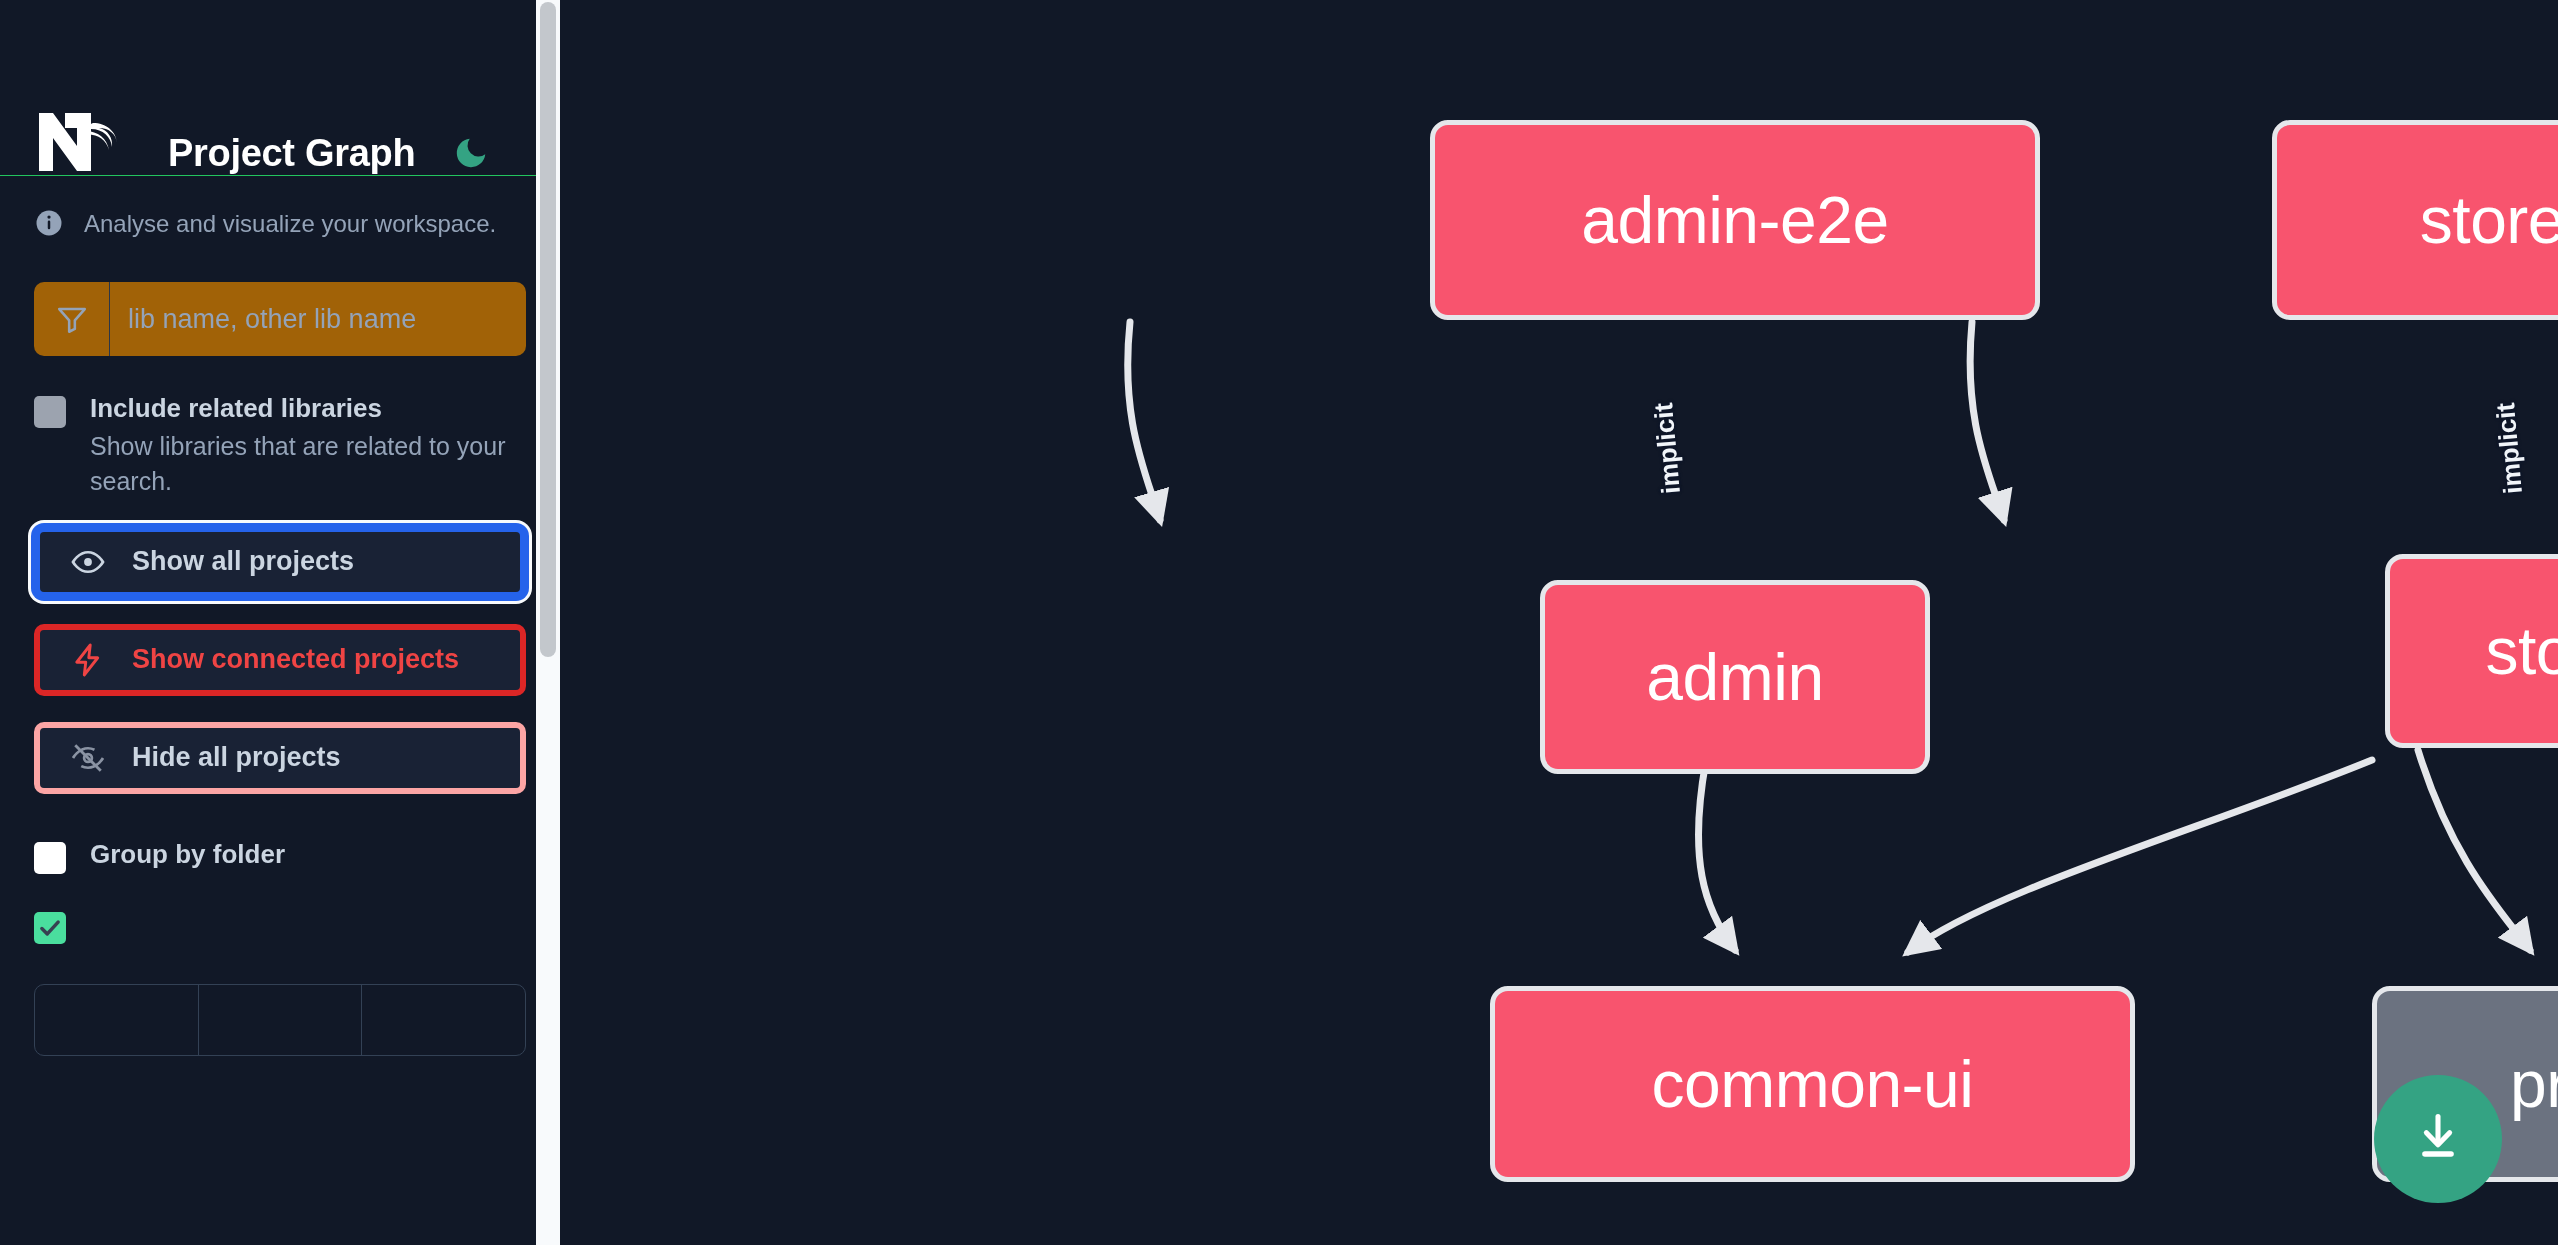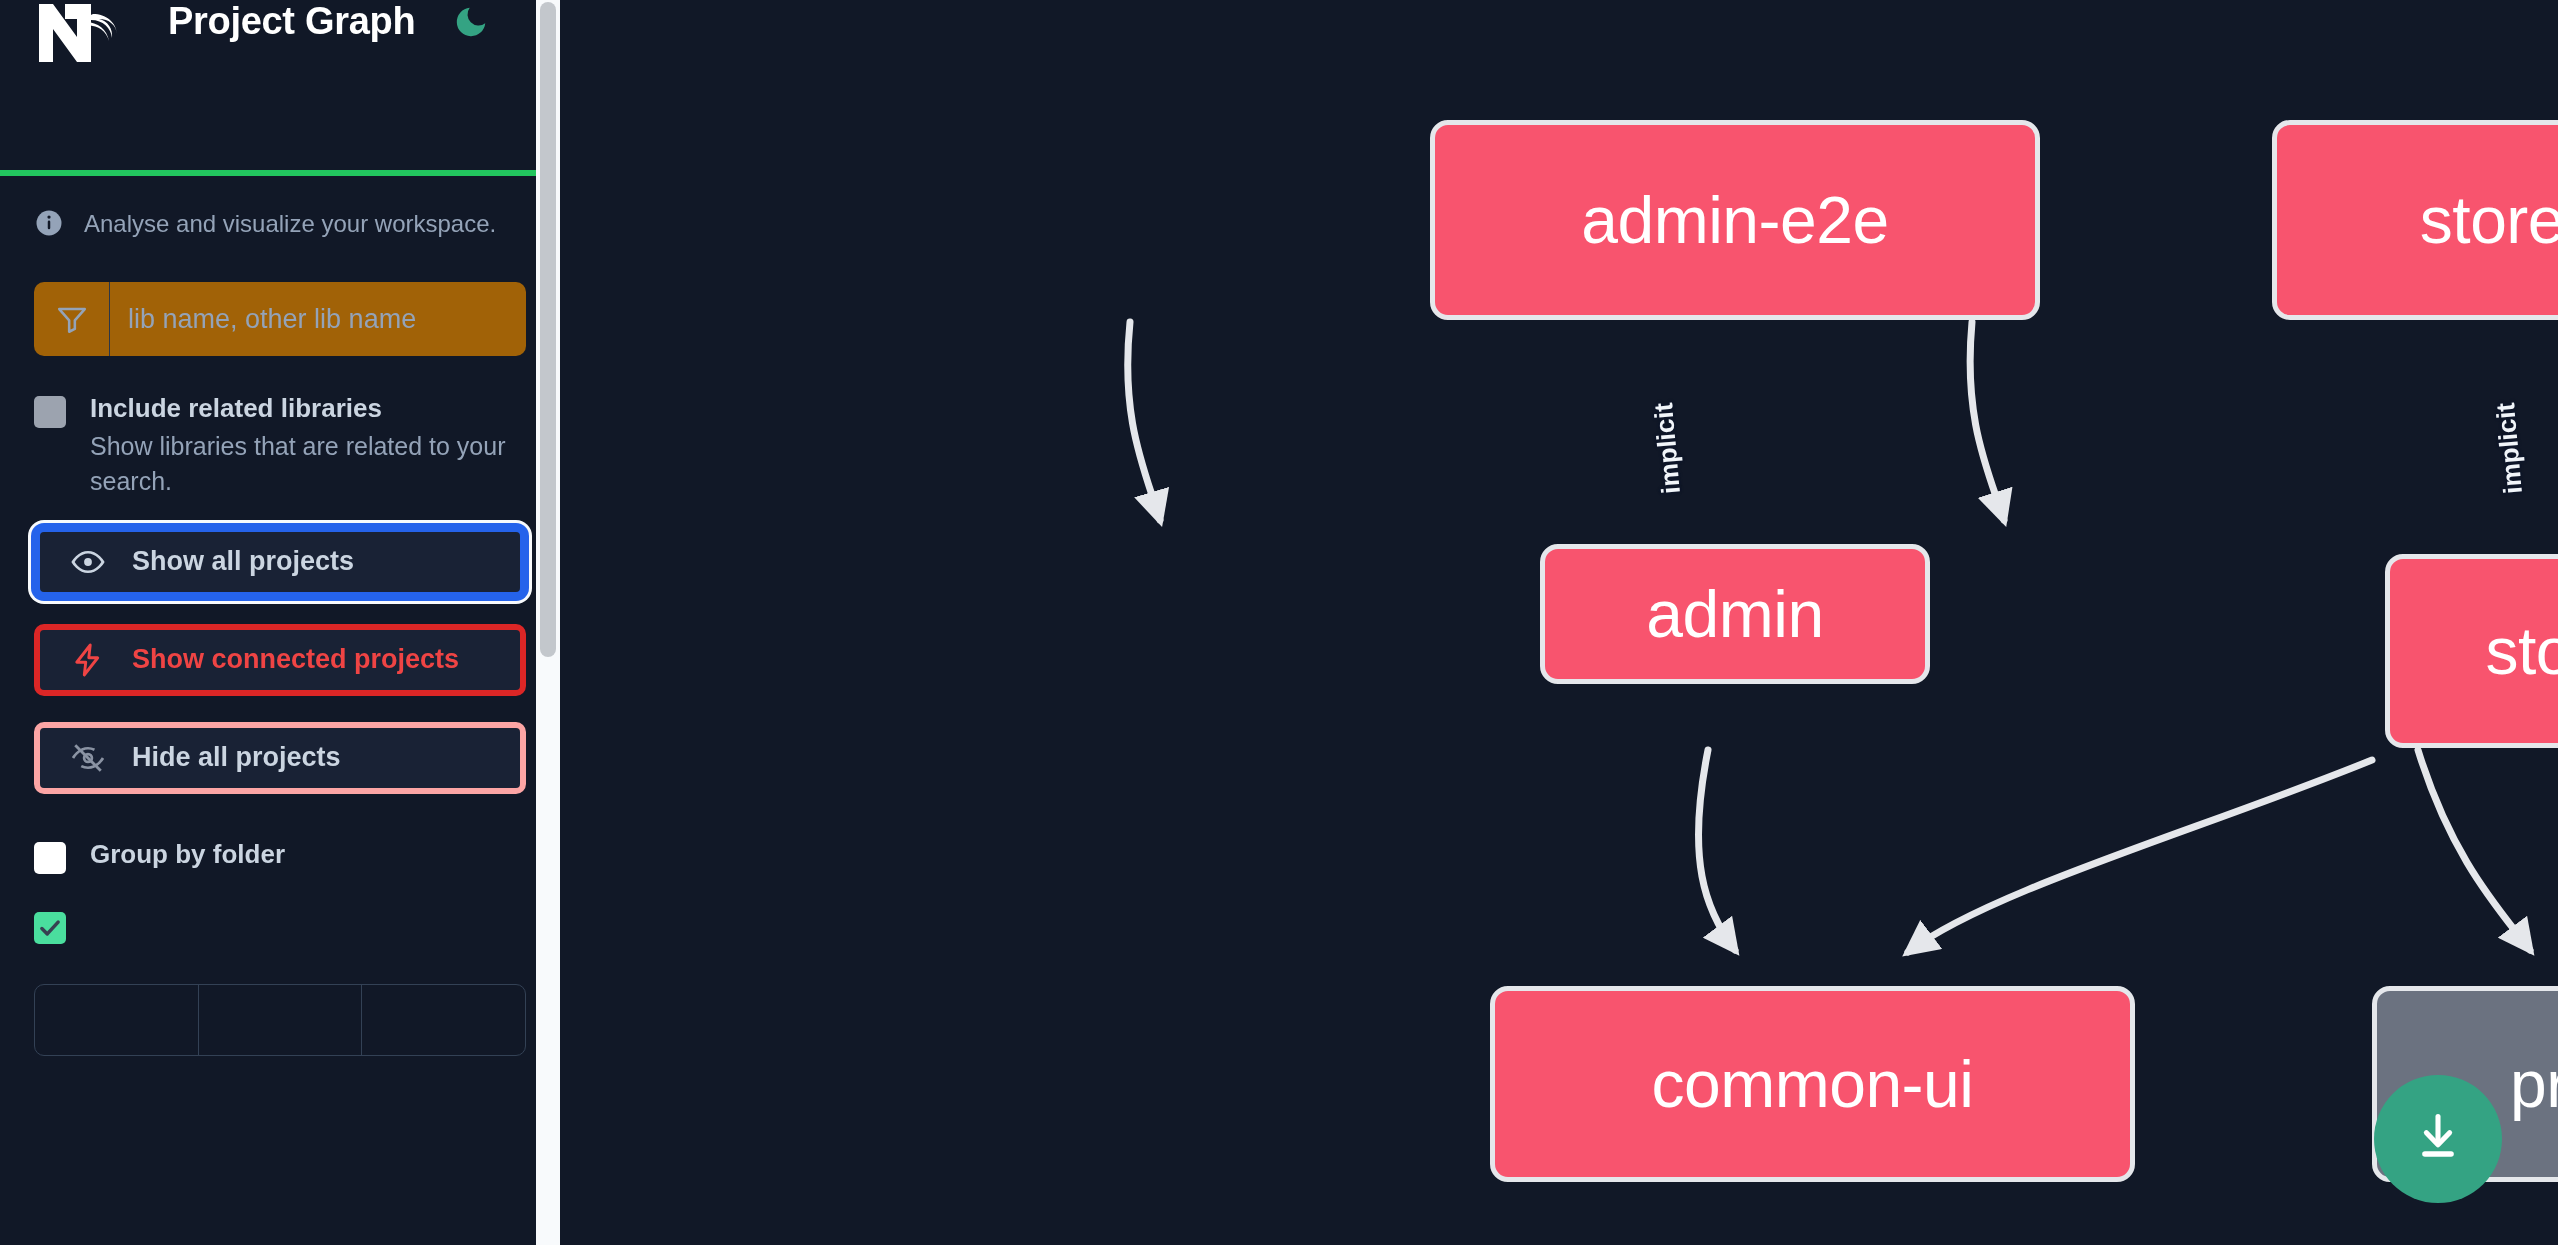--- a/index.html
+++ b/index.html
@@ -14,23 +14,23 @@
   
   .sidebar {
     position: relative;
     width: 560px; height: 1245px;
     background: #111827;
     flex: 0 0 560px;
     overflow: hidden;
   }
   .sb-header {
     height: 176px;
-    display: flex; align-items: flex-start;
+    display: flex; align-items: flex-end;
     padding: 0 34px;
-    border-bottom: 6px solid #22c55e;
+    border-bottom: 1px solid #22c55e;
   }
   .nx-logo { width: 96px; height: 66px; flex: 0 0 96px; }
   .app-title {
     font-size: 38px; font-weight: bold; color: #FFFFFF;
     margin-left: 38px; letter-spacing: -0.3px;
     white-space: nowrap;
   }
   .theme-toggle {
     margin-left: 34px; width: 44px; height: 44px;
     display: flex; align-items: center; justify-content: center;
@@ -307,21 +307,21 @@
         <path d="M 1858 750 C 1892 860 1940 910 1970 950"></path>
       </g>
     </svg>
 
     <div class="node pink" style="left:870px;  top:120px;  width:610px; height:200px;">
       <span>admin-e2e</span>
     </div>
     <div class="node pink" style="left:1712px; top:120px;  width:570px; height:200px;">
       <span>store-e2e</span>
     </div>
-    <div class="node pink" style="left:980px;  top:544px;  width:390px; height:140px;">
+    <div class="node pink" style="left:980px;  top:580px;  width:390px; height:194px;">
       <span>admin</span>
     </div>
     <div class="node pink" style="left:1825px; top:554px;  width:345px; height:194px;">
       <span>store</span>
     </div>
     <div class="node pink" style="left:930px;  top:986px;  width:645px; height:196px;">
       <span>common-ui</span>
     </div>
     <div class="node gray" style="left:1812px; top:986px;  width:525px; height:196px;">
       <span>products</span>

